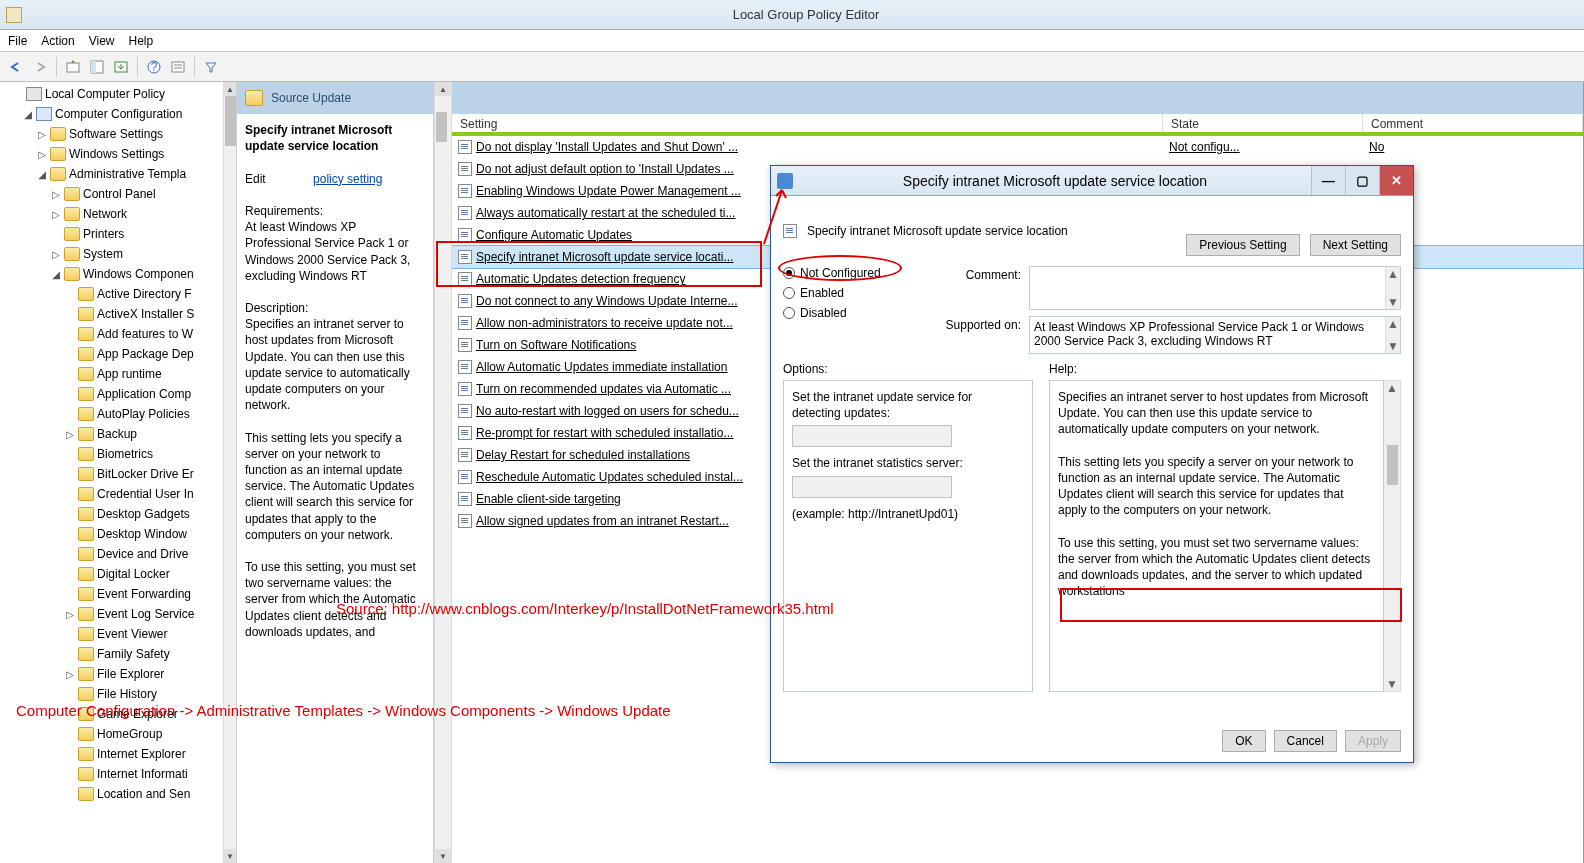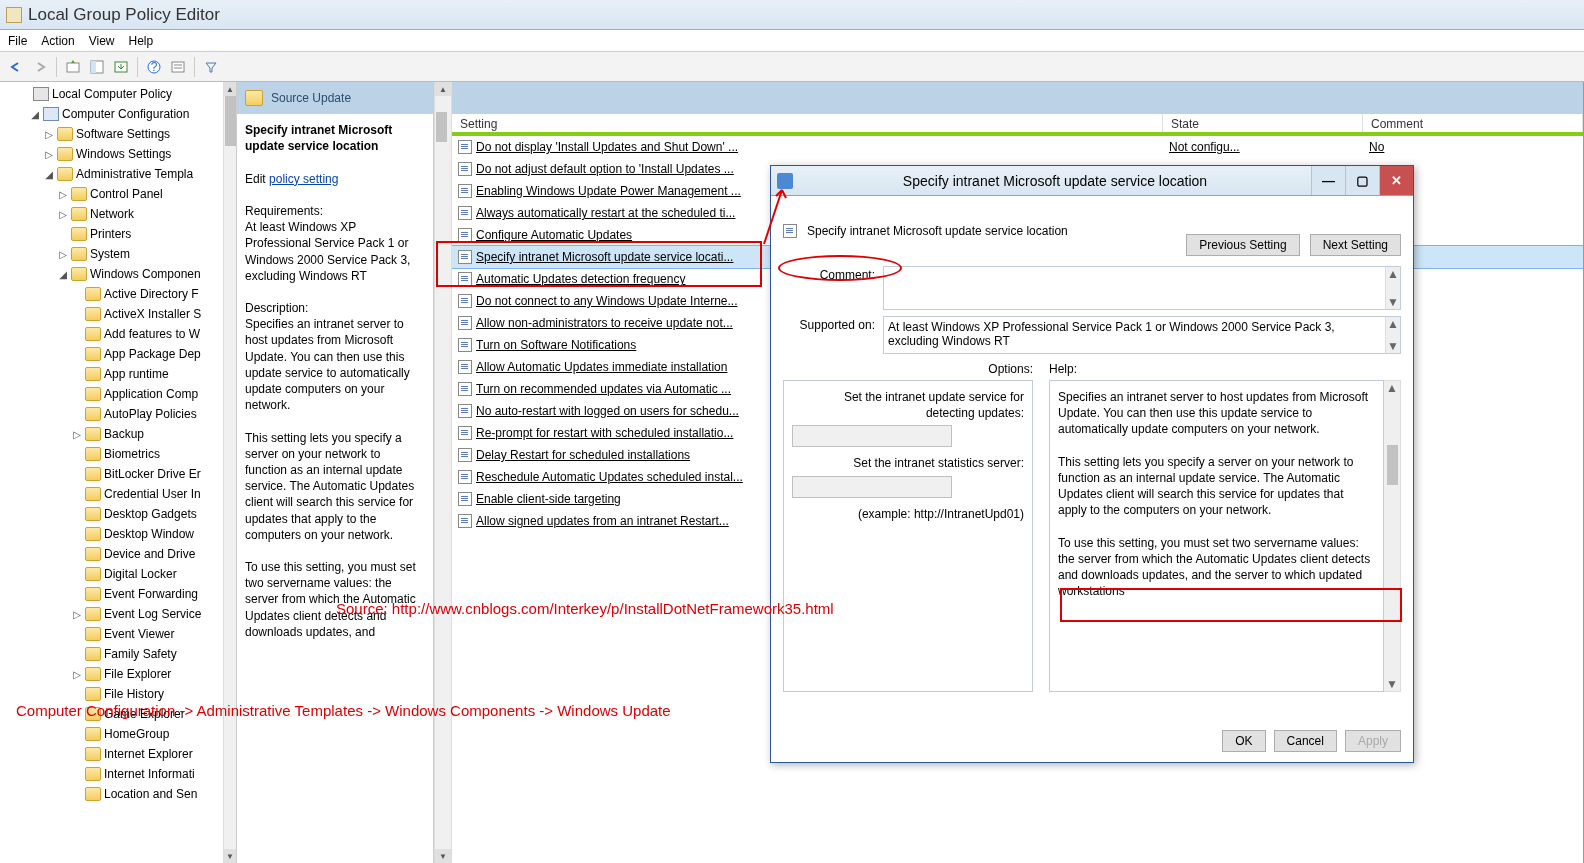--- a/index.html
+++ b/index.html
@@ -1,60 +1,60 @@
 <!DOCTYPE html>
 <html><head>
 <meta charset="utf-8">
 <style>
 * { box-sizing: border-box; margin: 0; padding: 0; font-family: "Segoe UI", Tahoma, sans-serif; font-size: 12px; }
 body { background: #fff; width: 1584px; height: 863px; overflow: hidden; position: relative; }
 
 
 .titlebar { height: 30px; background: linear-gradient(#e8f0f7, #d8e6f2); display:flex; align-items:center; border-bottom:1px solid #aaa;}
 .titlebar .app-icon { width:16px; height:16px; margin:0 6px; background:#f0e6c0; border:1px solid #c0a050;}
-.titlebar .title { flex:1; text-align:left; color:#333; font-size:17px;}
+.titlebar .title { flex:1; text-align:center; color:#333; font-size:13px;}
 
 
 .menubar { height:22px; background:#fff; display:flex; align-items:center; gap:14px; padding:0 8px; border-bottom:1px solid #ccc;}
 .menubar span { color:#000; cursor:default;}
 
 
 .toolbar { height:30px; background:#f3f3f3; display:flex; align-items:center; gap:4px; padding:0 6px; border-bottom:1px solid #bbb;}
 .tbtn { width:20px; height:20px; border:1px solid transparent; display:flex; align-items:center; justify-content:center; cursor:default;}
 .sep { width:1px; height:20px; background:#ccc; margin:0 2px;}
 
 
 .main { display:flex; height: calc(100% - 82px); }
 .left { width:237px; background:#fff; border-right:1px solid #ccc; overflow:hidden; position:relative;}
 .left-inner { width:224px; height:100%; overflow:hidden;}
 .scrollbar-v { position:absolute; right:0; top:0; width:13px; height:100%; background:#f0f0f0; border-left:1px solid #ddd;}
 .scroll-arrow { height:14px; background:#e0e0e0; display:flex;align-items:center;justify-content:center;font-size:8px;color:#555;}
 .scroll-thumb { position:absolute; top:14px; width:11px; left:1px; height:50px; background:#c2c2c2;}
 
-.tree { padding:2px 16px; }
+.tree { padding:2px 9px; }
 .tree-row { display:flex; align-items:center; height:20px; white-space:nowrap; cursor:default; padding-left:4px;}
 .tree-row .exp { width:10px; text-align:center; color:#555; font-size:10px;}
 .tree-row .ticon { width:16px; height:14px; margin:0 3px; display:inline-block;}
 .folder { background:linear-gradient(#fde9a9,#f3cd5e); border:1px solid #d0a030; border-radius:2px;}
 .console { background:#e6e6e6; border:1px solid #888;}
 .pc { background:#dce8f7; border:1px solid #6a8cbb;}
 
 .right { flex:1; display:flex; }
 .right-scroll { width:18px; background:#f0f0f0; border-right:1px solid #ddd;}
 .right-scroll .scroll-thumb{top:30px;height:40px;}
 
 
 .content { flex:1; display:flex;}
 .desc-pane { width:197px; border-right:1px solid #ccc; display:flex; flex-direction:column; overflow:hidden;}
 .pane-header { height:32px; background:#bcd2e6; display:flex; align-items:center; padding:0 8px; font-size:16px; color:#2a4d6e;}
 .folder-hdr { width:18px;height:16px;margin-right:8px;}
 
 .desc-body { padding:8px; font-size:12px; color:#000; line-height:1.35; overflow:hidden;}
 .desc-body b { font-weight: bold;}
-.desc-body a { color:#0645ad; text-decoration:underline;}
+.desc-body a { color:#0645ad; text-decoration:underline;margin-left:44px;}
 
 .list-pane { flex:1; display:flex; flex-direction:column; border-right:1px solid #999;}
 .list-header { height:32px; background:#bcd2e6;}
 .columns { display:flex; border-bottom:4px solid #84cc16; height:22px;justify-content:center;}
 .col { border-right:1px solid #e0e0e0; padding:3px 8px; color:#333; background:#fff;}
 .col.setting{flex:1;}
 .col.state{width:200px;}
 .col.comment{width:220px;}
 .rows { overflow:hidden;}
 .s-row { display:flex; height:22px; align-items:center; cursor:default;}
@@ -569,41 +569,55 @@
     </div>
   </div>
   <div class="dlg-body">
     <div class="dlg-top">
       <span class="s-icon"></span>
       <span class="lbl">Specify intranet Microsoft update service location</span>
       <span class="btn">Previous Setting</span>
       <span class="btn">Next Setting</span>
     </div>
     <div class="dlg-mid">
+      <div class="radios">
+        <div class="radio-row">
+            <span class="radio-dot sel"></span>
+            <span>Not Configured</span>
+          </div>
+        <div class="radio-row">
+            <span class="radio-dot"></span>
+            <span>Enabled</span>
+          </div>
+        <div class="radio-row">
+            <span class="radio-dot"></span>
+            <span>Disabled</span>
+          </div>
+      </div>
       <div class="mid-right">
         <div class="field-row">
           <span class="flabel">Comment:</span>
           <div class="tbox">
               <div class="sb">
                 <span>▲</span>
                 <span>▼</span>
               </div>
             </div>
         </div>
         <div class="field-row">
           <span class="flabel">Supported on:</span>
           <div class="tbox" style="height:38px;padding:3px 18px 3px 4px;"><span>At least Windows XP Professional Service Pack 1 or Windows 2000 Service Pack 3, excluding Windows RT</span><div class="sb">
                 <span>▲</span>
                 <span>▼</span>
               </div></div>
         </div>
       </div>
     </div>
     <div class="dlg-low">
-      <div class="dlg-col" style="flex:0 0 250px;text-align:right;">
+      <div class="dlg-col" style="flex:0 0 250px;">
         <span class="hdr">Options:</span>
         <div class="box">
           <span>Set the intranet update service for detecting updates:</span>
           <div class="input-dis"></div>
           <span>Set the intranet statistics server:</span>
           <div class="input-dis"></div>
           <span>(example: http://IntranetUpd01)</span>
         </div>
       </div>
       <div class="dlg-col">

